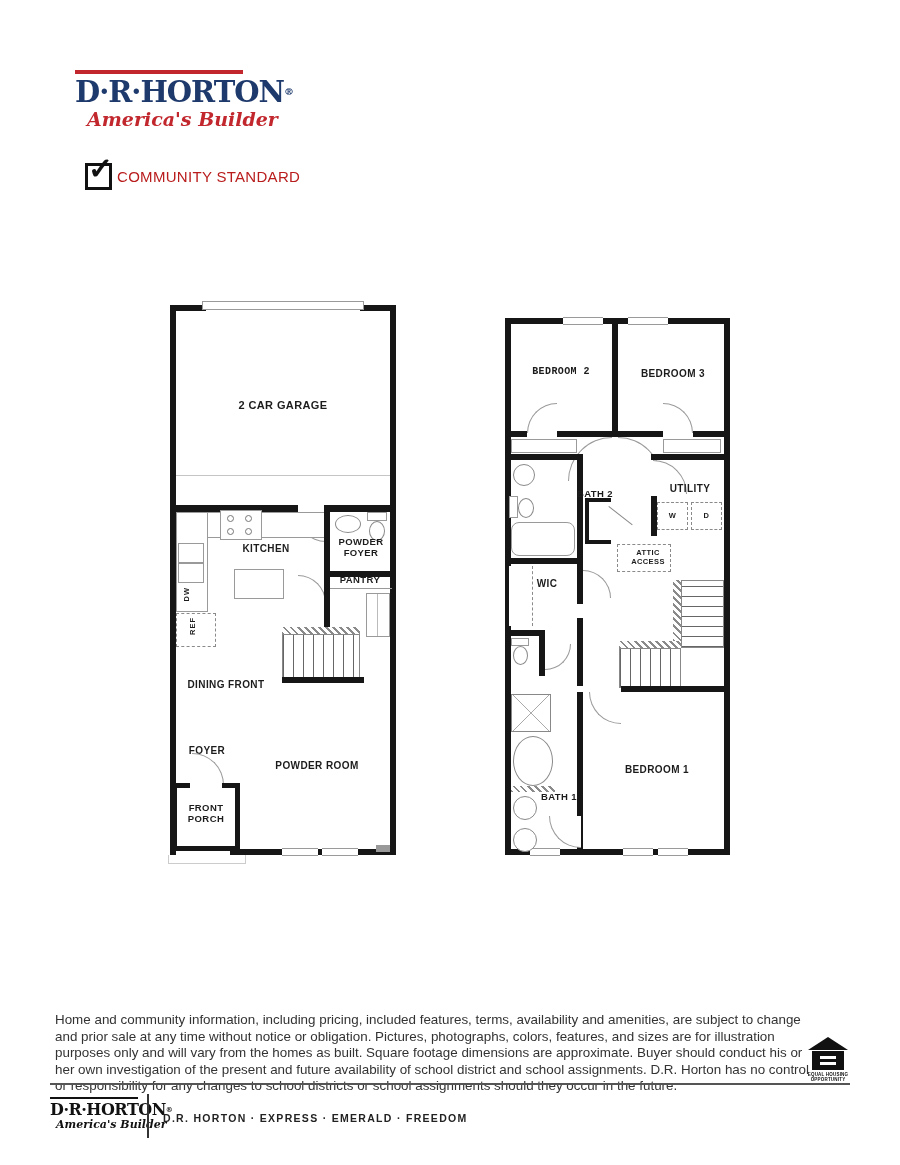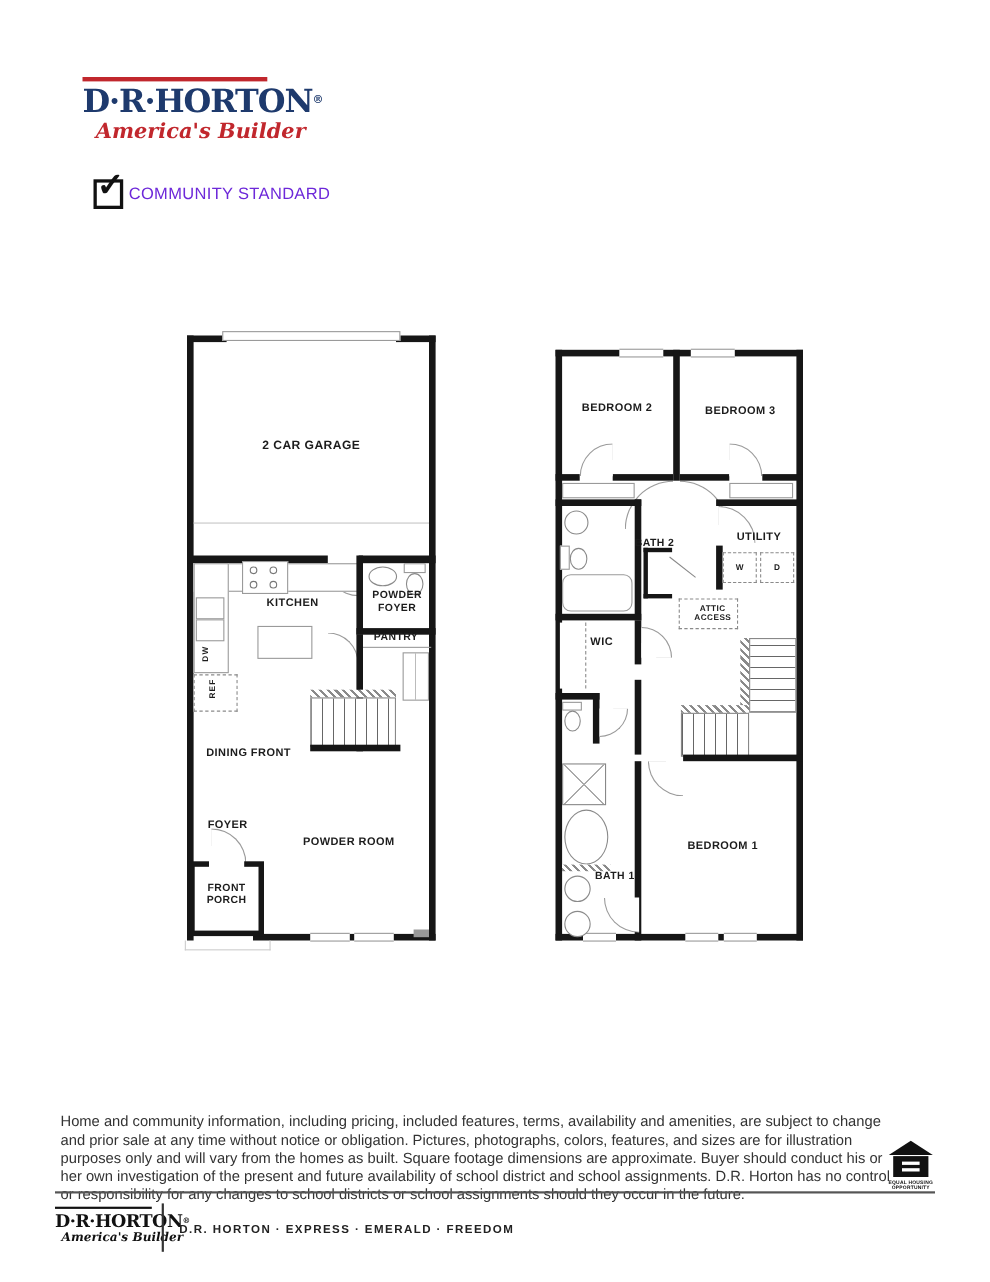--- a/index.html
+++ b/index.html
@@ -10,21 +10,21 @@
   .logo{position:absolute;left:75px;top:70px;width:190px;}
   .logo-rule{width:168px;height:4px;background:#c1272d;margin-bottom:3px;}
   .logo-name{font-family:"DejaVu Serif",serif;font-weight:700;font-size:29px;letter-spacing:-1px;
              color:#1e3a6d;line-height:30px;white-space:nowrap;}
   .logo-reg{font-size:10px;vertical-align:top;color:#1e3a6d;}
   .logo-tag{font-family:"DejaVu Serif",serif;font-style:italic;font-weight:700;font-size:19px;
             color:#c1272d;margin-top:1px;margin-left:12px;white-space:nowrap;}
   .chk-row{position:absolute;left:85px;top:163px;display:flex;align-items:center;}
   .chk-box{position:relative;width:21px;height:21px;border:3px solid #111;background:#fff;}
   .chk-mark{position:absolute;left:0px;top:-12px;font-size:30px;font-weight:700;color:#111;line-height:30px;}
-  .chk-label{font-size:15px;color:#6d28d9;margin-left:5px;letter-spacing:.3px;}
+  .chk-label{font-size:15px;color:#b91c1c;margin-left:5px;letter-spacing:.3px;}
   
   .plan{position:absolute;background:#fff;}
   .wall{position:absolute;background:#161616;}
   .thin{position:absolute;background:#fff;border:1px solid #9a9a9a;box-sizing:border-box;}
   .dash{position:absolute;background:#fff;border:1px dashed #8a8a8a;box-sizing:border-box;}
   .arc{position:absolute;border:1px solid #9a9a9a;background:#fff;box-sizing:border-box;}
   .lbl{position:absolute;font-weight:700;color:#1c1c1c;text-align:center;letter-spacing:.4px;line-height:1.15;}
   .vlbl{position:absolute;font-weight:700;color:#1c1c1c;writing-mode:vertical-rl;transform:rotate(180deg);letter-spacing:1px;}
   .stairsV{position:absolute;border:1px solid #888;box-sizing:border-box;
            background:repeating-linear-gradient(90deg,#666 0 1px,#fff 1px 10px);}
@@ -154,21 +154,21 @@
     <div class="wall" style="left:0;top:531px;width:225px;height:6px;"></div>
 
     <div class="win" style="left:58px;top:-1px;width:40px;height:8px;"></div>
     <div class="win" style="left:123px;top:-1px;width:40px;height:8px;"></div>
 
     <div class="win" style="left:25px;top:530px;width:30px;height:8px;"></div>
     <div class="win" style="left:118px;top:530px;width:30px;height:8px;"></div>
     <div class="win" style="left:153px;top:530px;width:30px;height:8px;"></div>
 
     <div class="wall" style="left:107px;top:0;width:6px;height:119px;"></div>
-    <div class="lbl" style="left:10px;top:48px;width:92px;font-size:10px;">BEDROOM 2</div>
+    <div class="lbl" style="left:10px;top:48px;width:92px;font-size:10px;font-family:Liberation Mono, monospace;">BEDROOM 2</div>
     <div class="lbl" style="left:118px;top:50px;width:100px;font-size:10px;">BEDROOM 3</div>
     <div class="wall" style="left:0;top:113px;width:22px;height:6px;"></div>
     <div class="wall" style="left:52px;top:113px;width:55px;height:6px;"></div>
     <div class="arc" style="left:22px;top:85px;width:30px;height:30px;border-bottom:none;border-right:none;border-radius:30px 0 0 0;"></div>
     <div class="wall" style="left:113px;top:113px;width:45px;height:6px;"></div>
     <div class="wall" style="left:188px;top:113px;width:37px;height:6px;"></div>
     <div class="arc" style="left:158px;top:85px;width:30px;height:30px;border-bottom:none;border-left:none;border-radius:0 30px 0 0;"></div>
 
     <div class="thin" style="left:6px;top:121px;width:66px;height:14px;"></div>
     <div class="thin" style="left:158px;top:121px;width:58px;height:14px;"></div>

